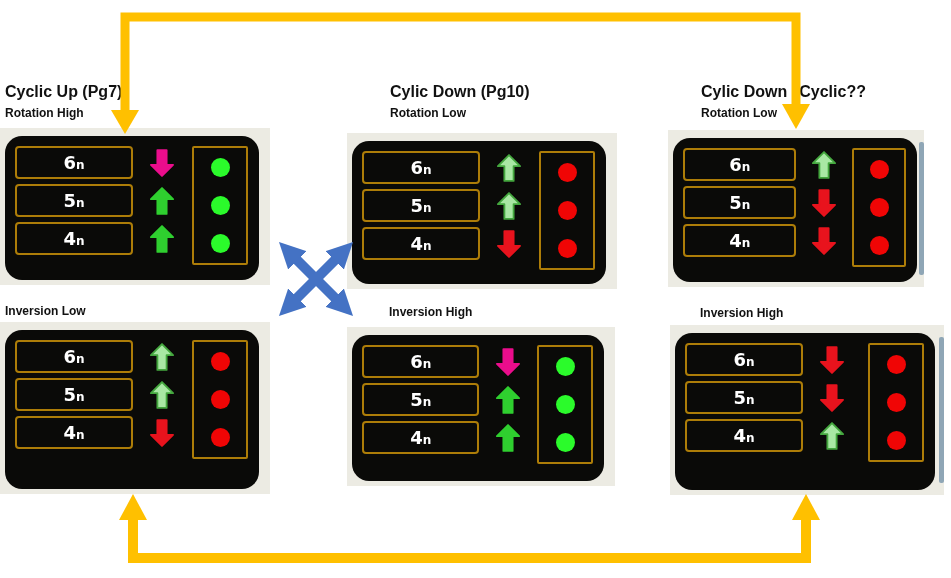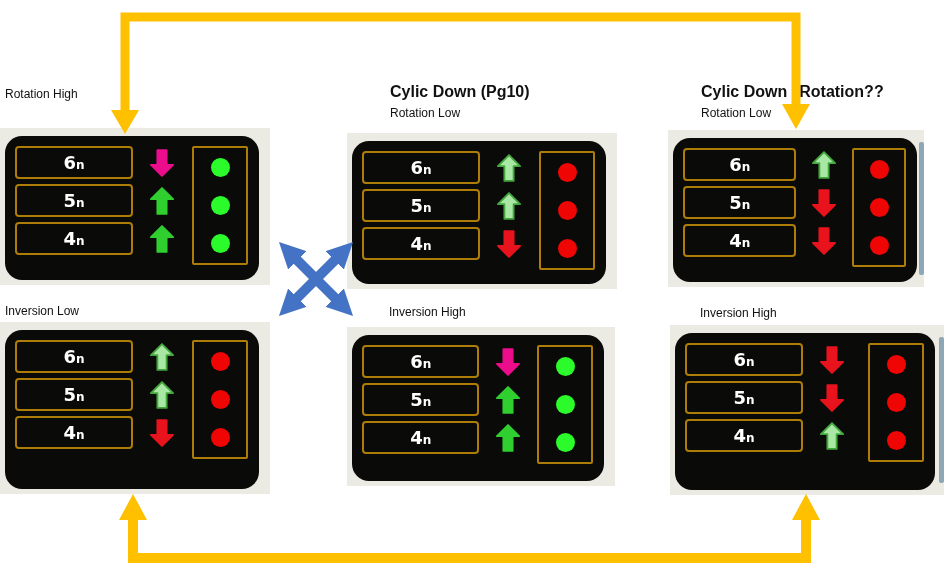--- a/index.html
+++ b/index.html
@@ -2,21 +2,21 @@
 <html><head>
 <meta charset="utf-8">
 <style>
   html,body{margin:0;padding:0;background:#ffffff;}
   .canvas{position:relative;width:951px;height:578px;background:#ffffff;overflow:hidden;
           font-family:"Liberation Sans", sans-serif;}
 
   
   .title-block{position:absolute;color:var(--title,#111);}
   .main-title{font-size:16px;font-weight:bold;line-height:19px;}
-  .sub-title{font-size:12px;font-weight:normal;line-height:14px;margin-top:5px;}
+  .sub-title{font-size:12px;font-weight:bold;line-height:14px;margin-top:5px;}
   .gap{margin-left:12px;}
   .tb0{left:5px;top:82px;}
   .tb1{left:390px;top:82px;}
   .tb2{left:701px;top:82px;}
   .tb3{left:5px;top:304px;text-align:right;}
   .tb4{left:389px;top:305px;}
   .tb5{left:700px;top:306px;}
 
   
   .panel-frame{position:absolute;background:var(--frame,#ECEBE3);}
@@ -55,28 +55,29 @@
 
   
   .overlay{position:absolute;left:0;top:0;pointer-events:none;z-index:5;}
 </style>
 </head>
 <body>
 
 <div class="canvas" style="--gold: #FFC000; --blue: #4472C4; --panel-black: #0A0A08; --frame: #ECEBE3; --border: #AD7D08; --label: #FFFFFF; --title: #111111;">
 
   <div class="title-block tb0">
+    <div class="main-title">Cyclic Up (Pg7)</div>
     <div class="sub-title">Rotation High</div>
   </div>
   <div class="title-block tb1">
     <div class="main-title">Cylic Down (Pg10)</div>
     <div class="sub-title">Rotation Low</div>
   </div>
   <div class="title-block tb2">
-    <div class="main-title"><span>Cylic Down</span><span class="gap">Rotation??</span></div>
+    <div class="main-title"><span>Cylic Down</span><span class="gap">Cyclic??</span></div>
     <div class="sub-title">Rotation Low</div>
   </div>
   <div class="title-block tb3">
     <div class="sub-title" style="margin-top:0">Inversion Low</div>
   </div>
   <div class="title-block tb4">
     <div class="sub-title" style="margin-top:0">Inversion High</div>
   </div>
   <div class="title-block tb5">
     <div class="sub-title" style="margin-top:0">Inversion High</div>

